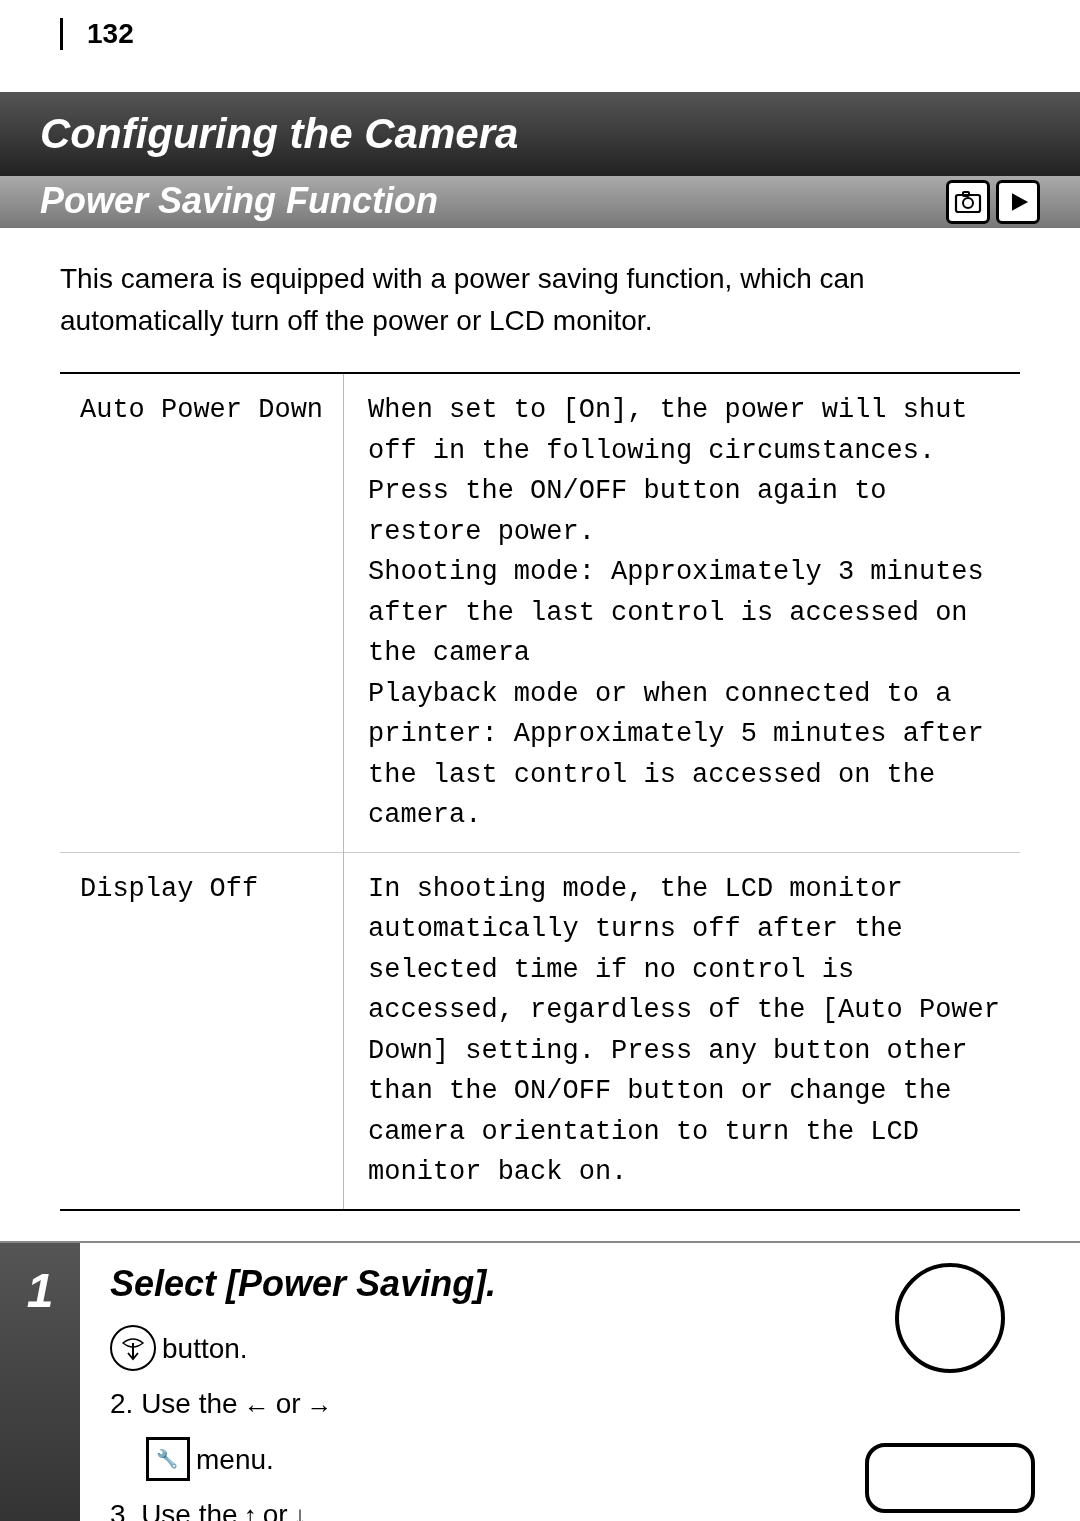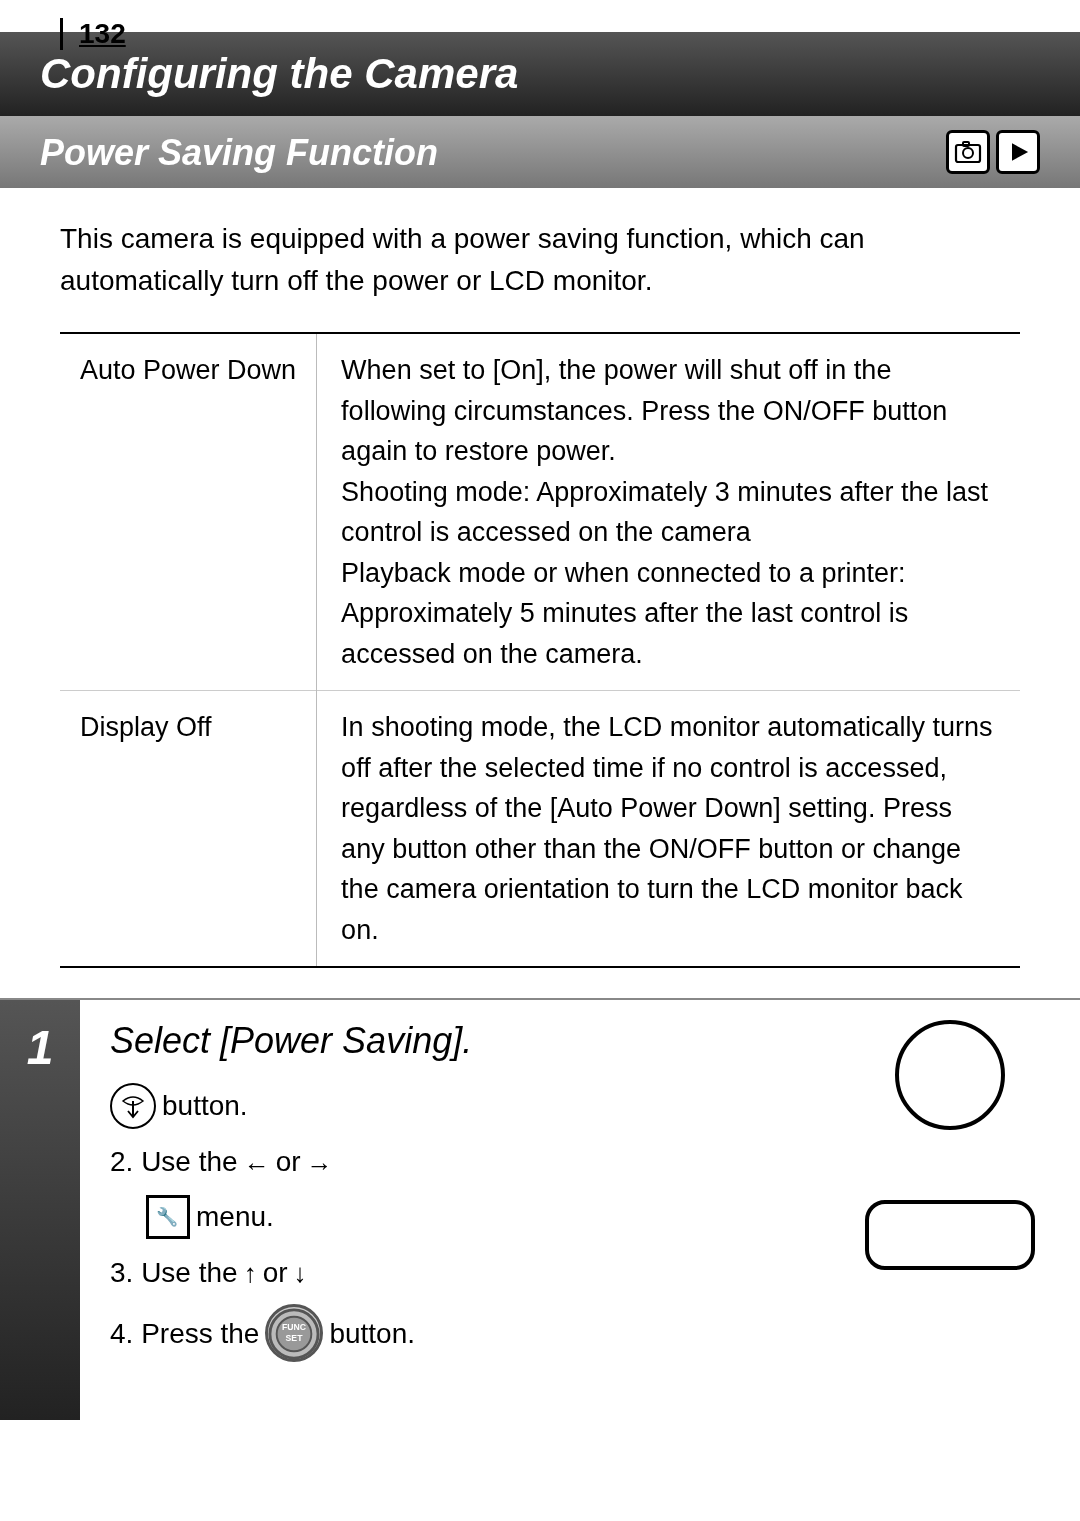--- a/index.html
+++ b/index.html
@@ -14,44 +14,43 @@
       position: relative;
     }
 
     .page-number {
       position: absolute;
       top: 18px;
       left: 60px;
       font-size: 28px;
       font-weight: bold;
       border-left: 3px solid #000;
-      padding-left: 16px;
-      text-decoration: underline;
+      padding-left: 24px;
     }
 
     
     .title-banner {
-      margin-top: 32px;
+      margin-top: 92px;
       background: linear-gradient(to bottom, #555555, #222222);
       padding: 18px 40px;
     }
     .title-banner h1 {
       color: #ffffff;
       font-size: 42px;
       font-weight: bold;
       font-style: italic;
     }
 
     
     .section-header {
       display: flex;
-      align-items: flex-end;
+      align-items: flex-start;
       justify-content: space-between;
       background: linear-gradient(to bottom, #aaaaaa, #777777);
-      padding: 14px 40px;
+      padding: 4px 40px;
       margin-top: 0;
     }
     .section-header h2 {
       color: #ffffff;
       font-size: 36px;
       font-weight: bold;
       font-style: italic;
     }
     .section-icons {
       display: flex;
@@ -85,20 +84,21 @@
       border-bottom: 2px solid #000;
     }
     .info-table td {
       padding: 16px 20px;
       vertical-align: top;
       font-size: 27px;
       line-height: 1.5;
     }
     .info-table tr {
       border-bottom: 1px solid #ccc;
+      font-family: Liberation Mono, monospace;
     }
     .info-table tr:last-child {
       border-bottom: none;
     }
     .info-table .label-cell {
       width: 200px;
       font-weight: normal;
       white-space: nowrap;
     }
     .info-table .desc-cell {
@@ -220,21 +220,21 @@
     }
 
     
     .rounded-rect {
       width: 170px;
       height: 70px;
       border: 4px solid #000;
       border-radius: 20px;
       background: #fff;
     }
-    .bold-italic { font-weight: normal; font-style: italic; }
+    .bold-italic { font-weight: bold; font-style: italic; }
 
     
     .step-outer {
       display: flex;
       align-items: stretch;
       border-top: 2px solid #888;
     }
     .step-inner-left {
       display: flex;
       flex: 1;

